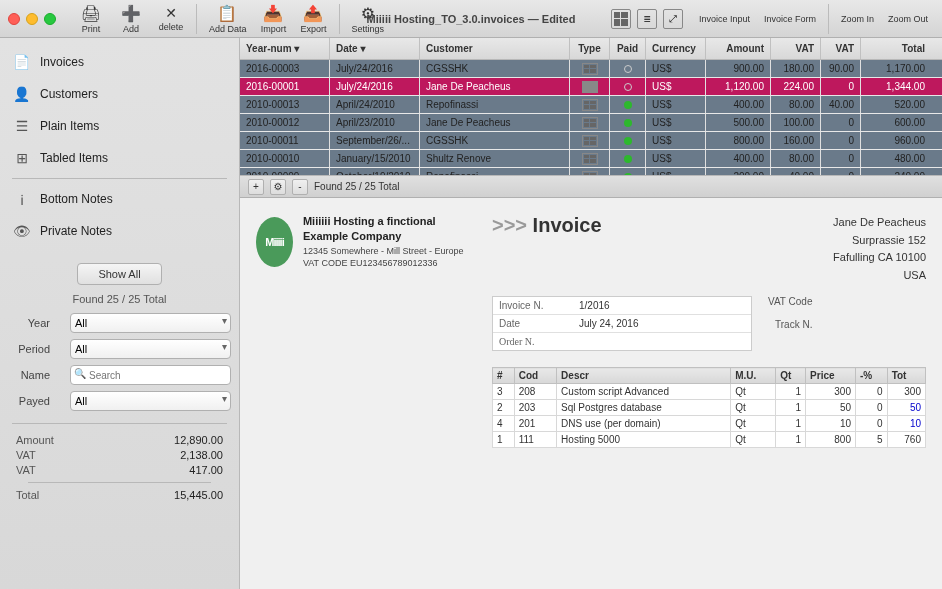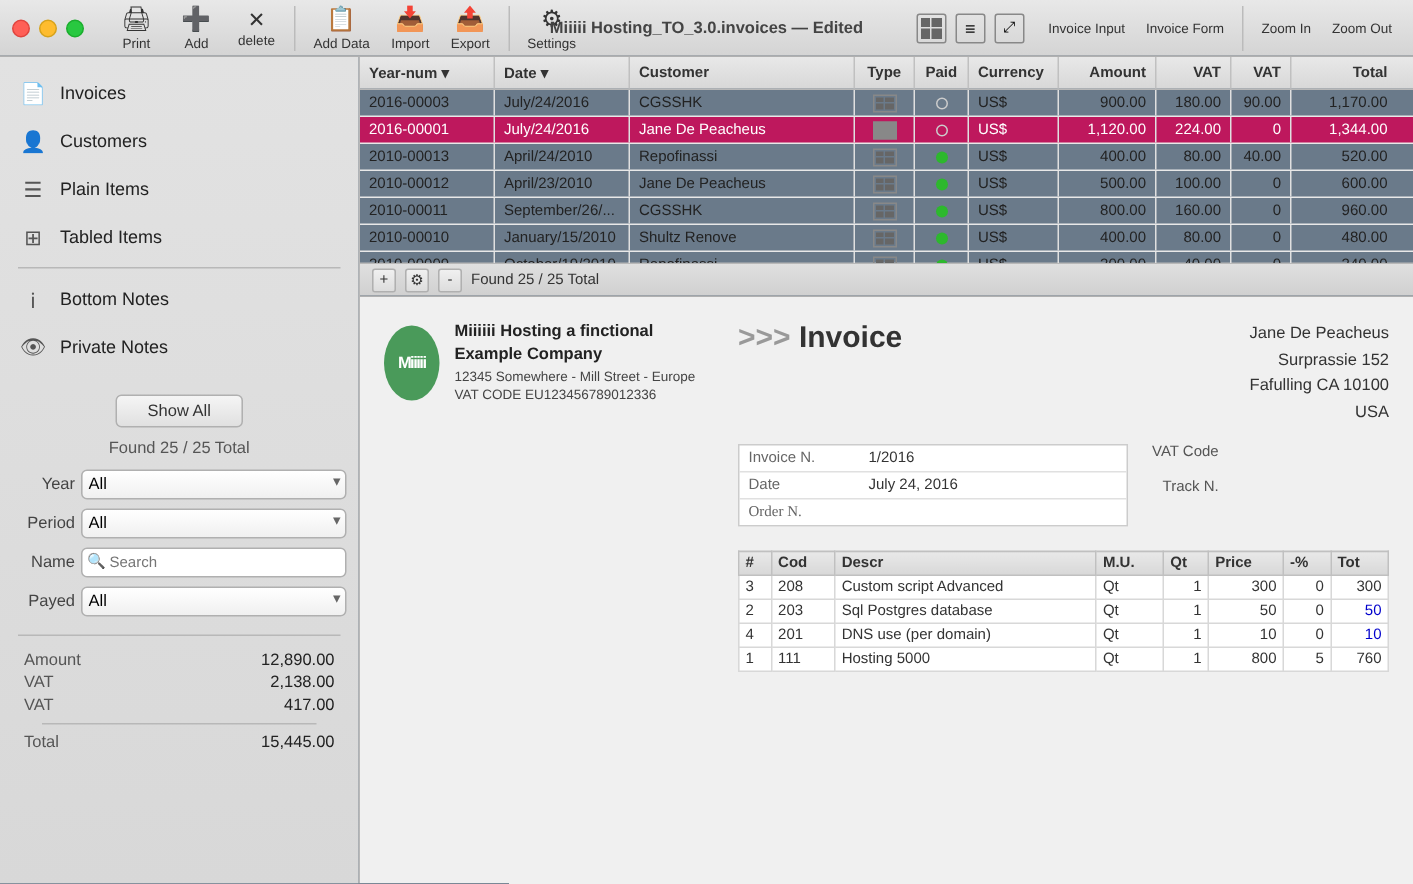--- a/index.html
+++ b/index.html
@@ -124,21 +124,21 @@
       margin-bottom: 8px;
     }
 
     .filter-section {
       padding: 0 8px;
     }
     .filter-row {
       display: flex;
       align-items: center;
       margin-bottom: 6px;
-      gap: 4px;
+      gap: 20px;
     }
     .filter-label {
       width: 42px;
       font-size: 11px;
       color: #444;
       text-align: right;
     }
     .filter-select-wrap {
       flex: 1;
       position: relative;

